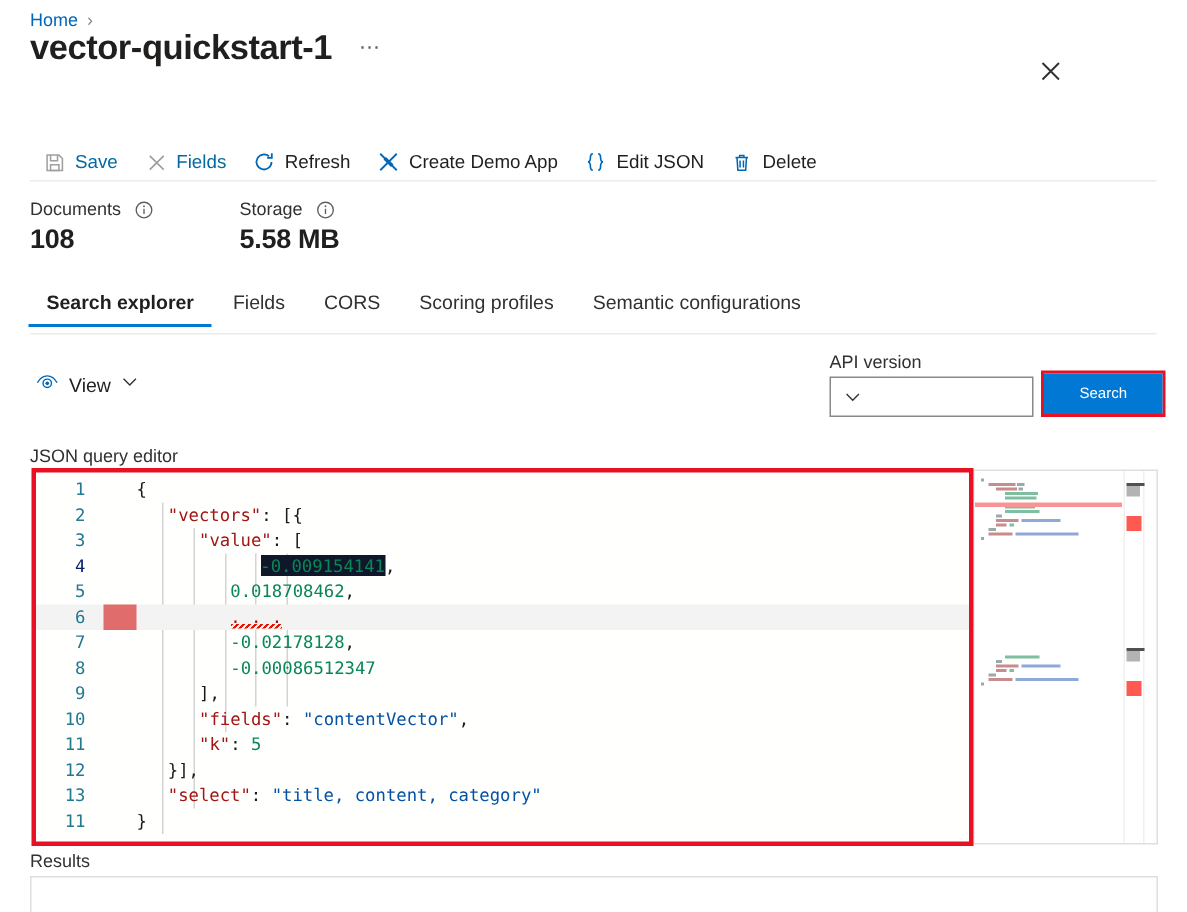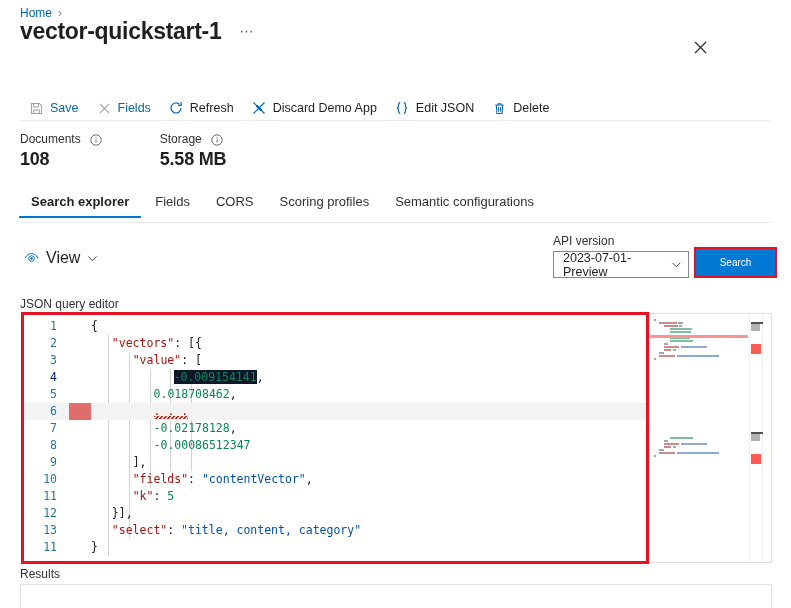--- a/index.html
+++ b/index.html
@@ -82,22 +82,22 @@
     content: ""; position: absolute; left: 1px; right: 1px; bottom: 0;
     height: 2px; background: #0078d4;
   }
   .tabs-underline {
     position: absolute; left: 20px; top: 222px; width: 751px; height: 1px; background: #edebe9;
   }
 
   
   .view-ctl {
     position: absolute; left: 24px; top: 249px;
-    display: flex; align-items: center; gap: 7px;
-    font-size: 16px; color: #201f1e; cursor: pointer;
+    display: flex; gap: 7px;
+    font-size: 13px; color: #201f1e; cursor: pointer;
   }
   .chev { width: 11px; height: 11px; }
 
   
   .api-block { position: absolute; left: 553px; top: 234px; }
   .api-label { font-size: 12px; color: #323130; margin-bottom: 3px; }
   .api-select {
     width: 136px; height: 27px; border: 1px solid #8a8886; background:#fff;
     display: flex; align-items: center; justify-content: space-between;
     padding: 0 7px 0 9px; font-size: 12.5px; color: #201f1e; cursor: pointer;
@@ -239,21 +239,21 @@
     </div>
 
     <div class="cmd">
       <span class="ic">
         <svg width="14" height="14" viewBox="0 0 14 14" fill="none" stroke="#0067b8" stroke-width="1.2">
           <path d="M1.5 12.5 L12.5 1.5"></path>
             <path d="M1.5 1.5 L12.5 12.5"></path>
           <path d="M4.5 4.5 L9.5 9.5" stroke-width="2.4"></path>
         </svg>
       </span>
-      <span>Discard Demo App</span>
+      <span>Create Demo App</span>
     </div>
 
     <div class="cmd">
       <span class="ic">
         <svg width="14" height="14" viewBox="0 0 14 14" fill="none" stroke="#0067b8" stroke-width="1.1">
           <path d="M5.2 1.6c-1.6 0-1.6 1.2-1.6 2.6s0 2.6-1.6 2.8c1.6.2 1.6 1.4 1.6 2.8s0 2.6 1.6 2.6"></path>
           <path d="M8.8 1.6c1.6 0 1.6 1.2 1.6 2.6s0 2.6 1.6 2.8c-1.6.2-1.6 1.4-1.6 2.8s0 2.6-1.6 2.6"></path>
         </svg>
       </span>
       <span>Edit JSON</span>
@@ -316,21 +316,20 @@
     </svg>
     <span>View</span>
     <svg class="chev" viewBox="0 0 12 12">
       <path d="M1.5 3.8 L6 8.4 L10.5 3.8" fill="none" stroke="#323130" stroke-width="1"></path>
     </svg>
   </div>
 
   <div class="api-block">
     <div class="api-label">API version</div>
     <div class="api-select">
-      <span>2023-07-01-Preview</span>
       <svg width="11" height="11" viewBox="0 0 12 12">
         <path d="M1.5 4 L6 8.5 L10.5 4" fill="none" stroke="#323130" stroke-width="1"></path>
       </svg>
     </div>
   </div>
 
   <div class="search-hl">
     <button class="search-btn">Search</button>
   </div>
 

